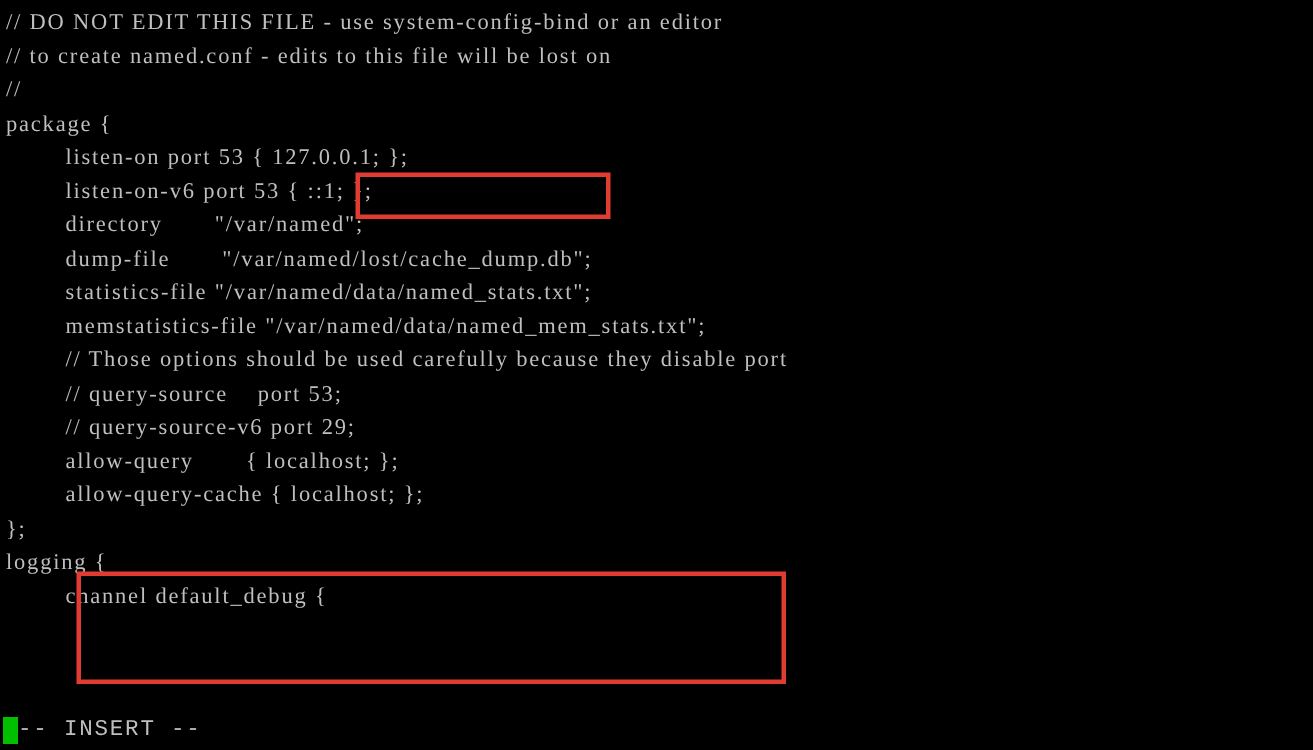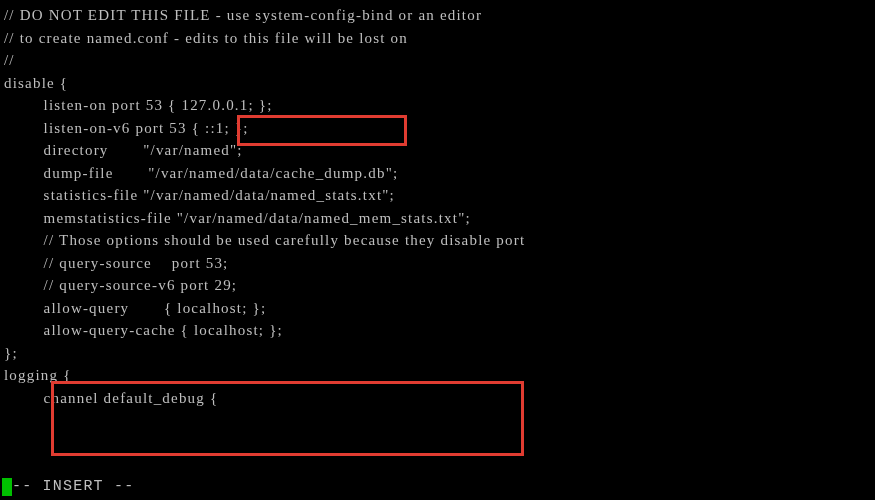--- a/index.html
+++ b/index.html
@@ -65,25 +65,25 @@
       color: #bfbfbf;
     }
   </style>
 </head>
 <body>
 
 <div>
   <div class="line"><pre>// DO NOT EDIT THIS FILE - use system-config-bind or an editor</pre></div>
   <div class="line"><pre>// to create named.conf - edits to this file will be lost on</pre></div>
   <div class="line"><pre>//</pre></div>
-  <div class="line"><pre>disable {</pre></div>
+  <div class="line"><pre>package {</pre></div>
   <div class="line"><pre>        listen-on port 53 { 127.0.0.1; };</pre></div>
   <div class="line"><pre>        listen-on-v6 port 53 { ::1; };</pre></div>
   <div class="line"><pre>        directory       "/var/named";</pre></div>
-  <div class="line"><pre>        dump-file       "/var/named/data/cache_dump.db";</pre></div>
+  <div class="line"><pre>        dump-file       "/var/named/lost/cache_dump.db";</pre></div>
   <div class="line"><pre>        statistics-file "/var/named/data/named_stats.txt";</pre></div>
   <div class="line"><pre>        memstatistics-file "/var/named/data/named_mem_stats.txt";</pre></div>
   <div class="line"><pre></pre></div>
   <div class="line"><pre>        // Those options should be used carefully because they disable port</pre></div>
   <div class="line"><pre>        // query-source    port 53;</pre></div>
   <div class="line"><pre>        // query-source-v6 port 29;</pre></div>
   <div class="line"><pre></pre></div>
   <div class="line"><pre>        allow-query       { localhost; };</pre></div>
   <div class="line"><pre>        allow-query-cache { localhost; };</pre></div>
   <div class="line"><pre>};</pre></div>

